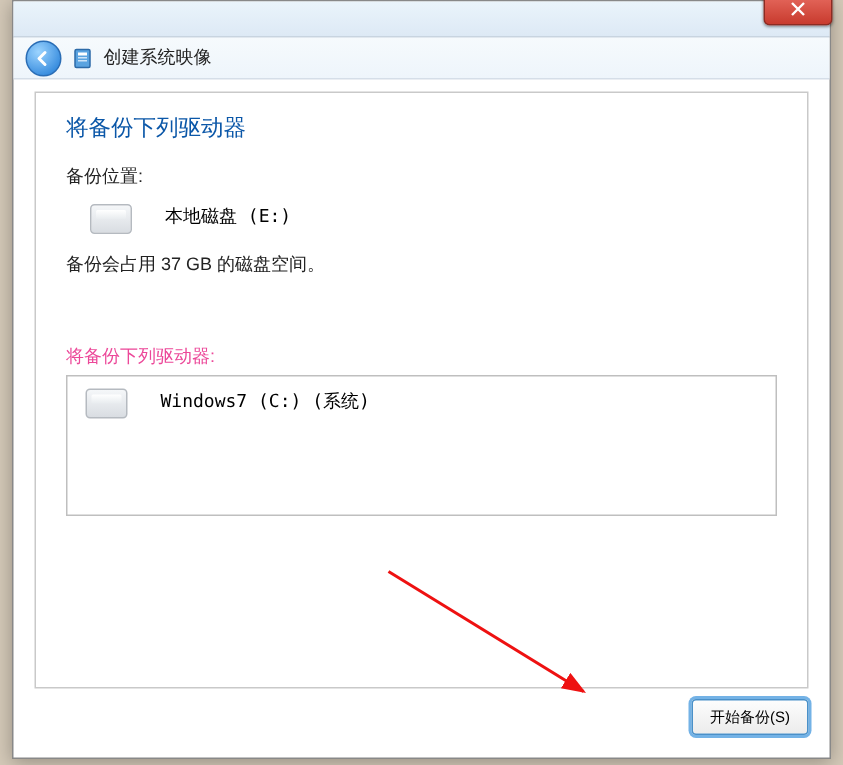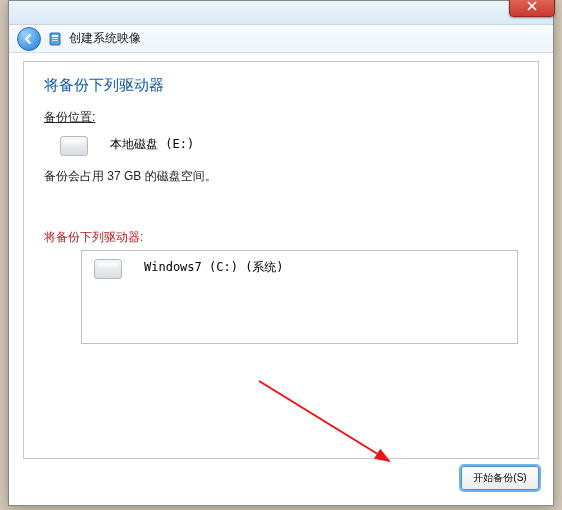--- a/index.html
+++ b/index.html
@@ -89,21 +89,20 @@
       padding: 14px 20px;
     }
     .heading {
       color: #0b57a8;
       font-size: 15px;
       margin-bottom: 14px;
     }
     .label-text {
       color: #222;
       margin-bottom: 8px;
-      text-decoration: underline;
     }
     .drive-row {
       display: flex;
       align-items: flex-start;
       gap: 22px;
       padding: 2px 0 6px 16px;
     }
     .drive-icon {
       width: 28px;
       height: 20px;
@@ -127,28 +126,27 @@
       width: 10px; height: 10px;
       border-radius: 50%;
       background: radial-gradient(circle, #fff 25%, #c7cace 28%, #e8ecef 70%);
       border: 1px solid #b0b5bb;
     }
     .size-text {
       color: #222;
       margin: 6px 0 44px 0;
     }
     .list-label {
-      color: #b91c1c;
+      color: #ec4899;
       margin-bottom: 4px;
     }
     .drive-list {
       border: 1px solid #bfbfbf;
       height: 94px;
       padding: 6px 8px;
-      margin-left: 37px;
     }
     .drive-list .drive-row { padding-left: 4px; margin-bottom: 4px; }
     .drive-text {
       font-family: 'SimSun','NSimSun', monospace;
       font-size: 12px;
     }
     .footer {
       position: absolute;
       left: 14px;
       right: 14px;

